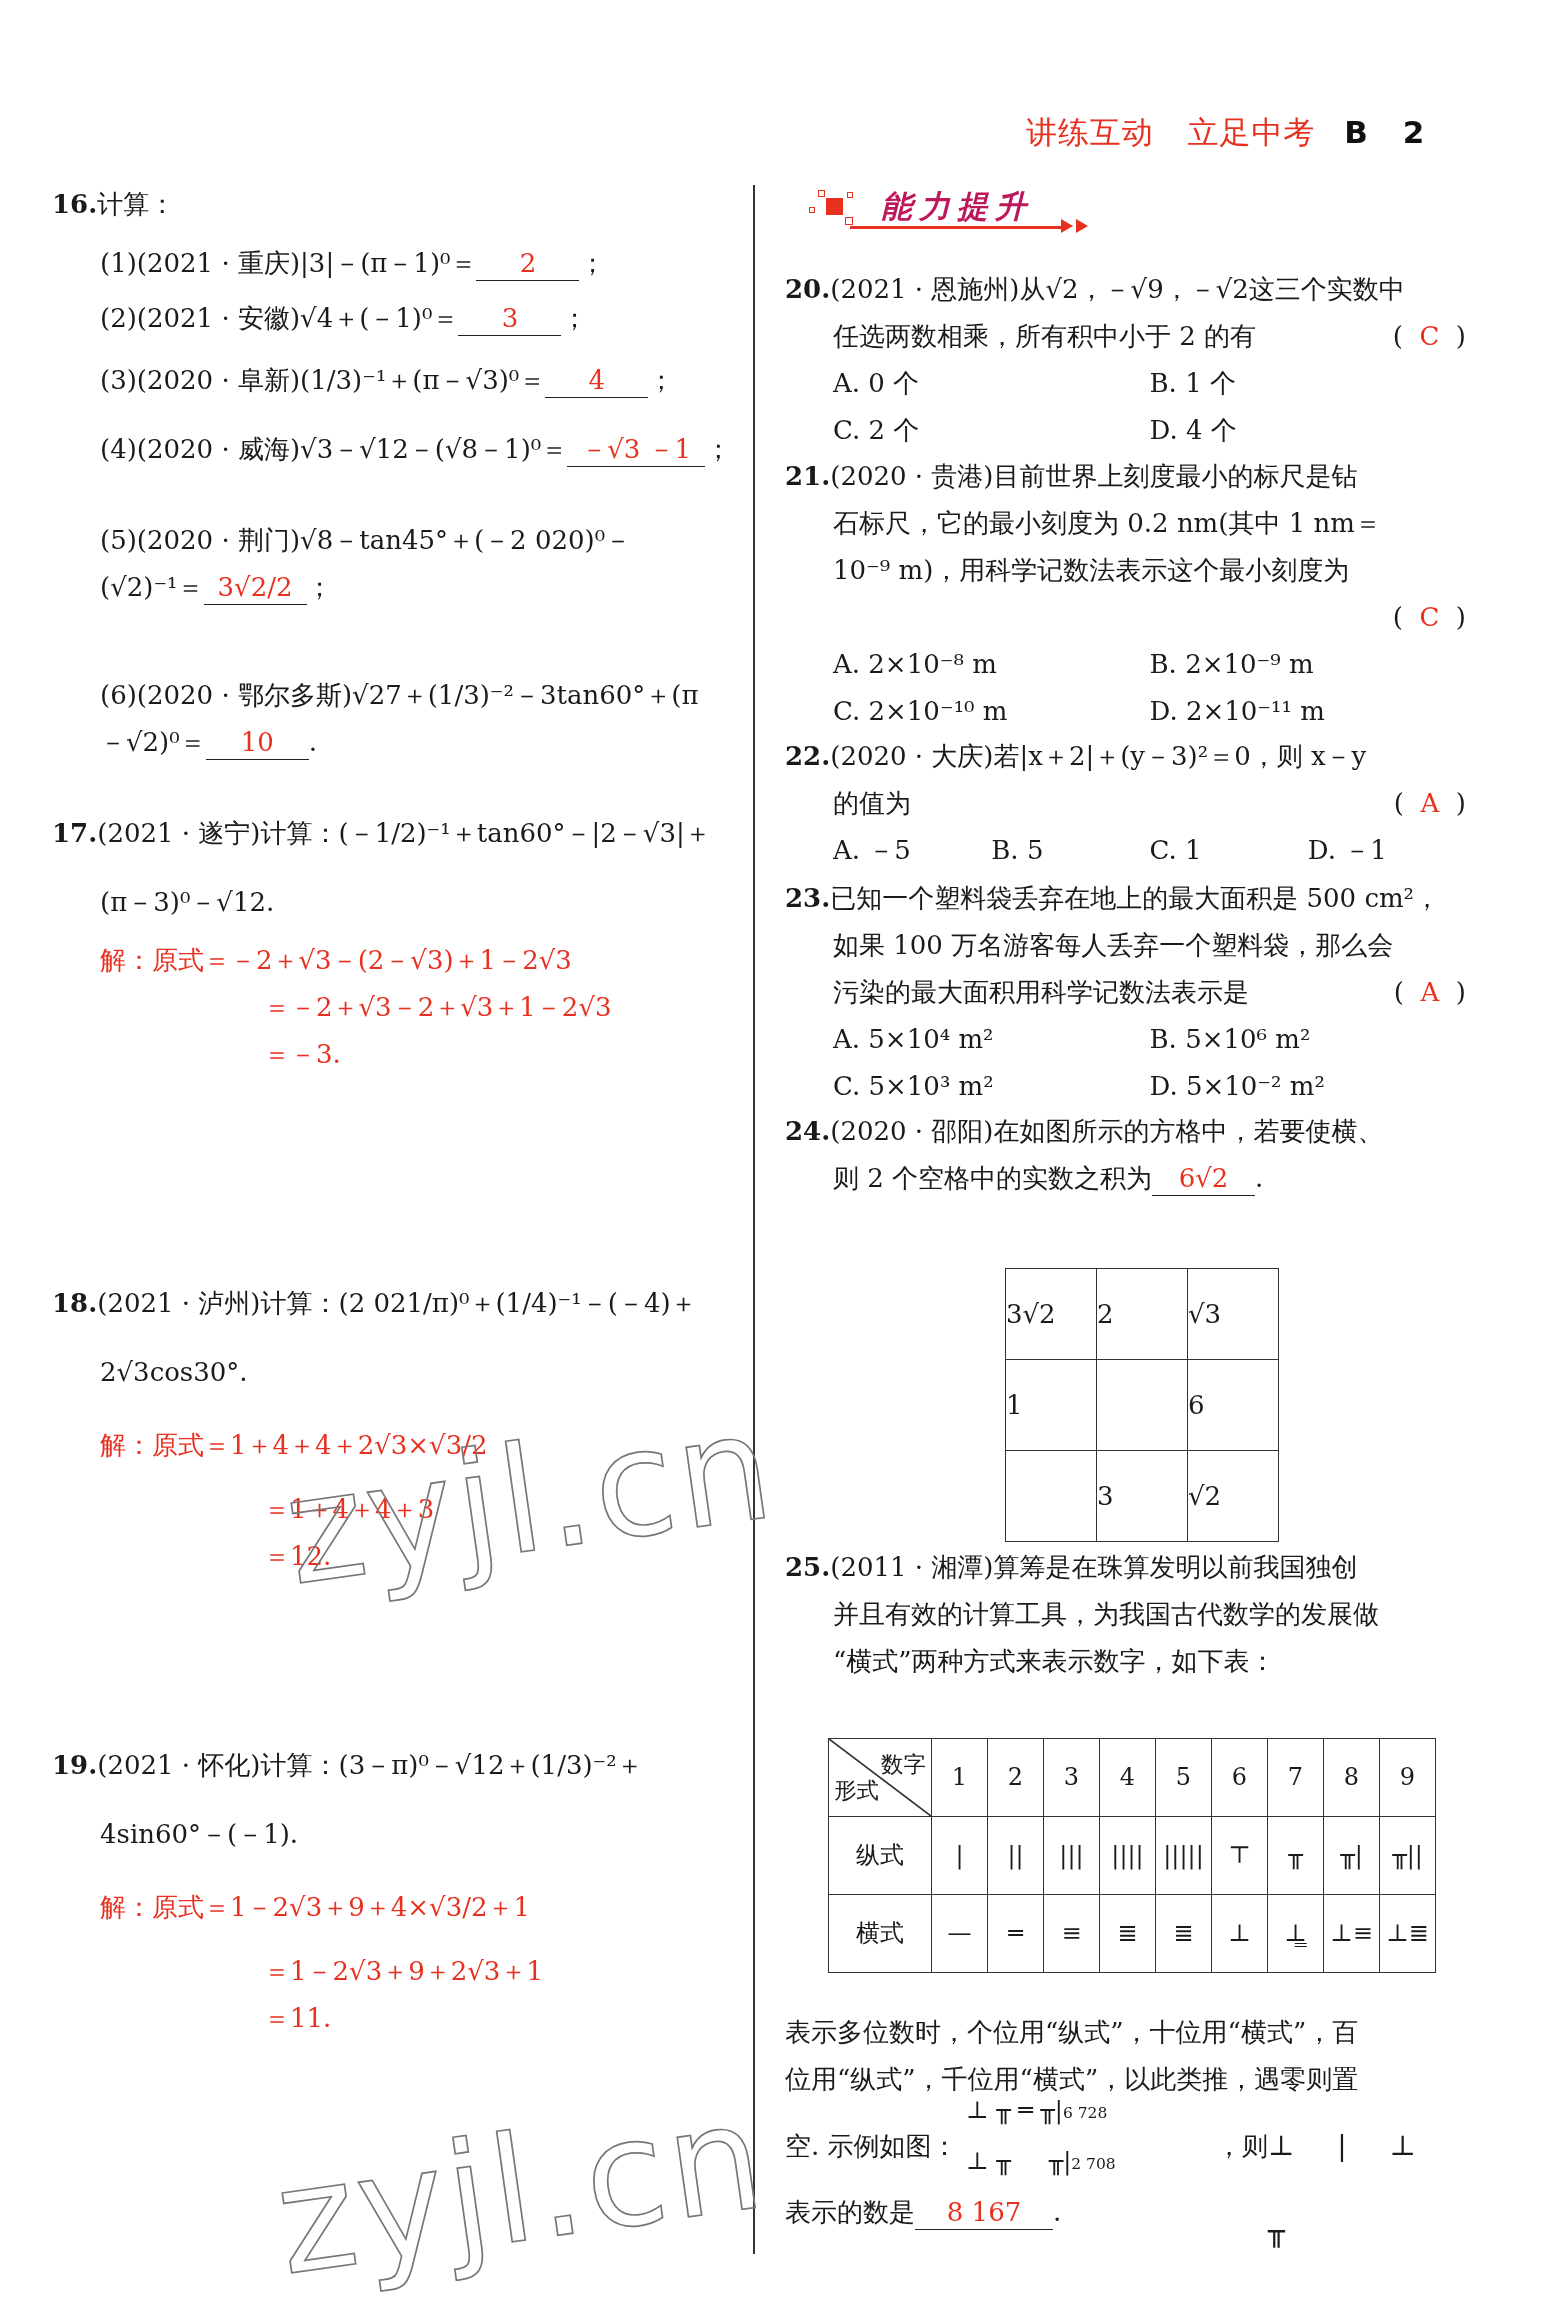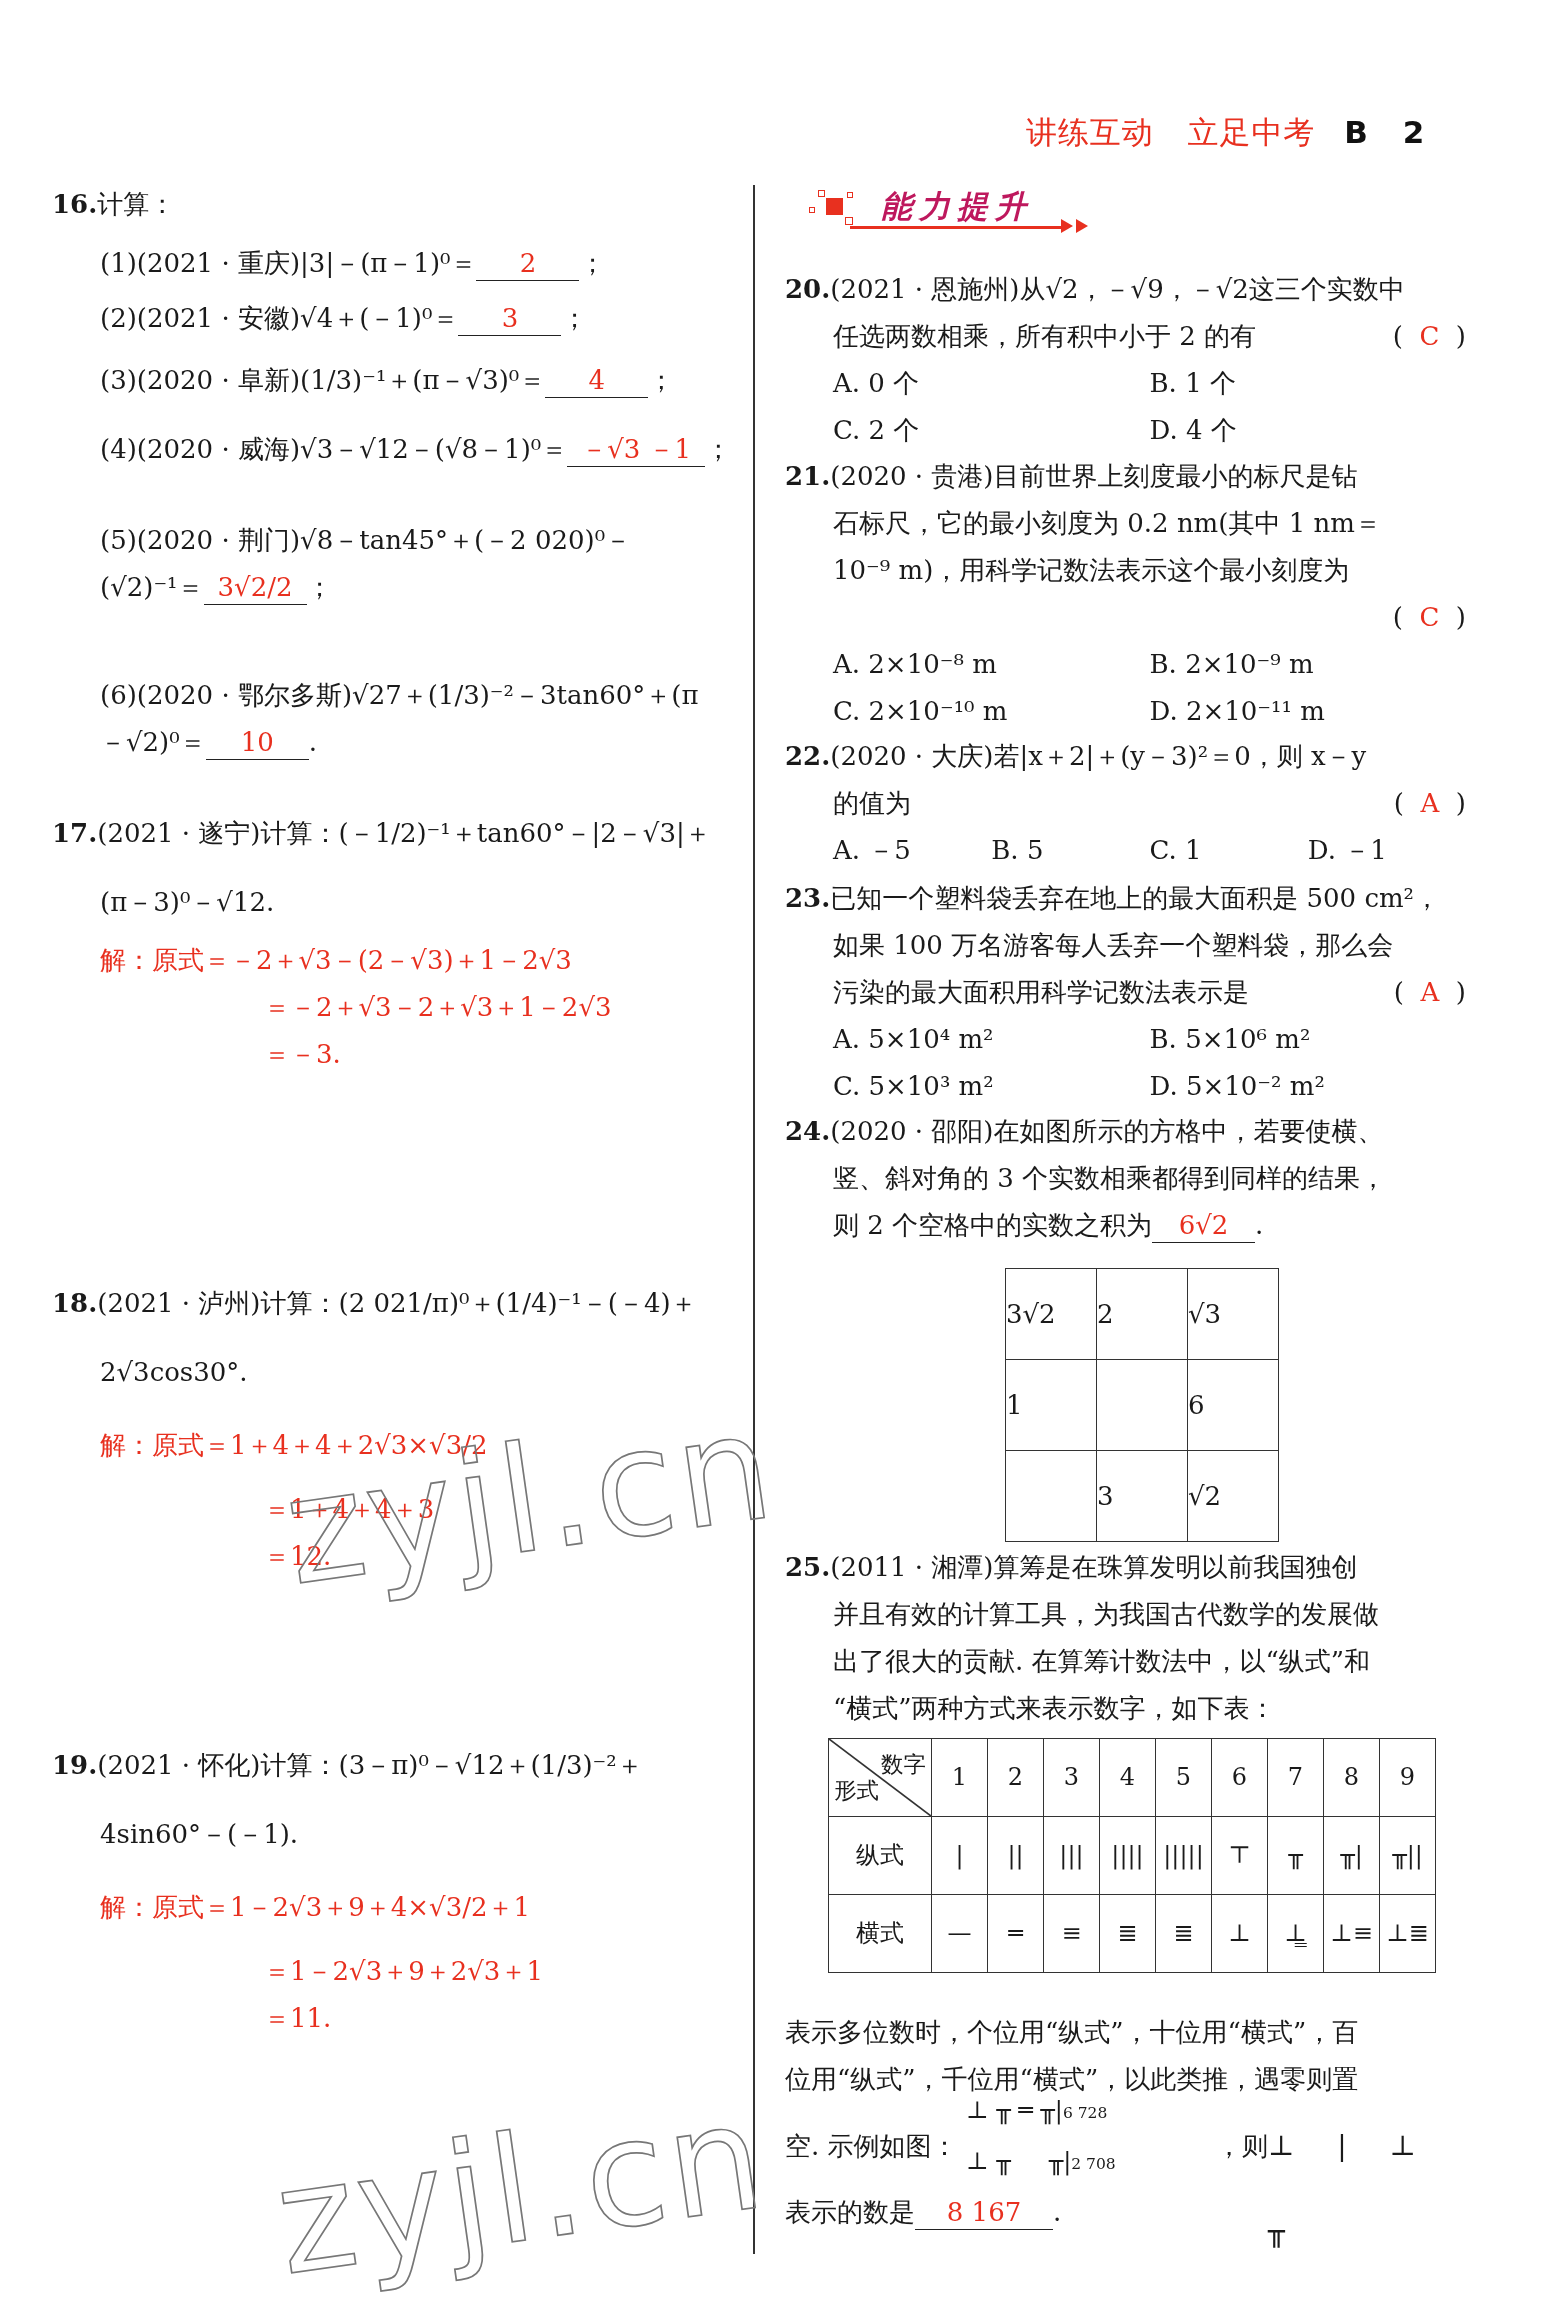--- a/index.html
+++ b/index.html
@@ -167,21 +167,20 @@
         <span>B. 5×10⁶ m²</span>
       </div>
     <div class="choice">
         <span>C. 5×10³ m²</span>
         <span>D. 5×10⁻² m²</span>
       </div>
   </div>
 
   <div class="q" style="top:918px">
     <div><span class="qn">24.</span><span>(2020 · 邵阳)在如图所示的方格中，若要使横、</span></div>
-    <div class="sub">竖、斜对角的 3 个实数相乘都得到同样的结果，</div>
     <div class="sub"><span>则 2 个空格中的实数之积为</span><span class="blank">6√2</span><span>.</span></div>
   </div>
   <table class="grid3" style="top:1078px">
     <tbody>
         <tr>
       <td>3√2</td>
       <td>2</td>
       <td>√3</td>
     </tr>
     <tr>
@@ -193,21 +192,20 @@
       <td></td>
       <td>3</td>
       <td>√2</td>
     </tr>
   </tbody>
     </table>
 
   <div class="q" style="top:1354px">
     <div><span class="qn">25.</span><span>(2011 · 湘潭)算筹是在珠算发明以前我国独创</span></div>
     <div class="sub">并且有效的计算工具，为我国古代数学的发展做</div>
-    <div class="sub">出了很大的贡献. 在算筹计数法中，以“纵式”和</div>
     <div class="sub">“横式”两种方式来表示数字，如下表：</div>
   </div>
 
   <table class="rods" style="top:1548px">
     <tbody>
         <tr>
       <td class="hd">
         <svg class="diag" viewBox="0 0 120 90" preserveAspectRatio="none">
               <line x1="0" y1="0" x2="120" y2="90" stroke="#333" stroke-width="2"></line>
             </svg>

